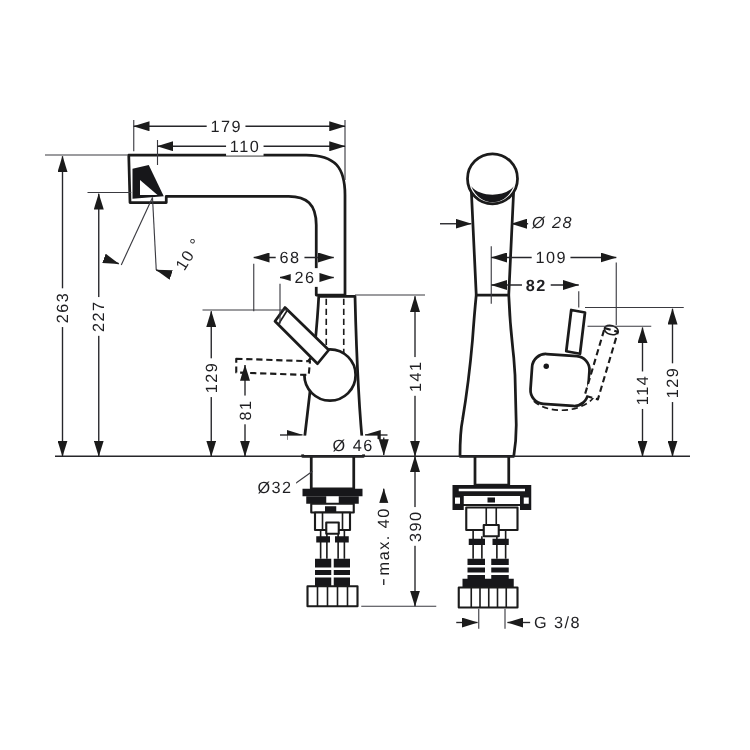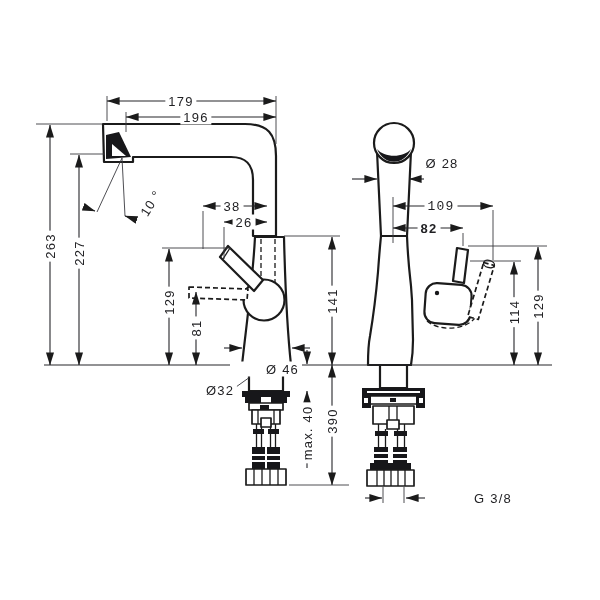--- a/index.html
+++ b/index.html
@@ -199,33 +199,33 @@
     <line class="dim" x1="538" y1="247" x2="538" y2="365" marker-start="url(#ah)" marker-end="url(#ah)"></line>
 
     <line class="ext" x1="383" y1="487" x2="383" y2="503"></line>
     <line class="ext" x1="404" y1="487" x2="404" y2="503"></line>
     <line class="dim" x1="365" y1="498" x2="382" y2="498" marker-end="url(#ah)"></line>
     <line class="dim" x1="425" y1="498" x2="406" y2="498" marker-end="url(#ah)"></line>
   </g>
 </svg>
 
 <span class="lbl" style="left:181px;top:101px;">179</span>
-<span class="lbl" style="left:196px;top:117px;">196</span>
+<span class="lbl" style="left:196px;top:117px;">110</span>
 <span class="lbl a" style="left:151px;top:203px;">10 °</span>
 <span class="lbl v" style="left:50px;top:246px;">263</span>
 <span class="lbl v" style="left:79px;top:253px;">227</span>
-<span class="lbl" style="left:232px;top:206px;">38</span>
+<span class="lbl" style="left:232px;top:206px;">68</span>
 <span class="lbl" style="left:244px;top:222px;">26</span>
 <span class="lbl v" style="left:169px;top:302px;">129</span>
 <span class="lbl v" style="left:196px;top:328px;">81</span>
 <span class="lbl v" style="left:332px;top:301px;">141</span>
-<span class="lbl" style="left:266px;top:369px;padding-left:36px;">Ø 46</span>
+<span class="lbl" style="left:266px;top:356px;padding-left:36px;">Ø 46</span>
 <span class="lbl" style="left:220px;top:390px;text-align:center;">Ø32</span>
 <span class="lbl v" style="left:307px;top:433px;">max. 40</span>
 <span class="lbl v" style="left:332px;top:421px;">390</span>
-<span class="lbl" style="left:442px;top:163px;">Ø 28</span>
-<span class="lbl" style="left:441px;top:206px;font-family:Liberation Mono, monospace;">109</span>
+<span class="lbl" style="left:442px;top:178px;font-style:italic;">Ø 28</span>
+<span class="lbl" style="left:441px;top:206px;">109</span>
 <span class="lbl" style="left:429px;top:228px;font-weight:bold;">82</span>
 <span class="lbl v" style="left:514px;top:312px;">114</span>
 <span class="lbl v" style="left:538px;top:306px;">129</span>
-<span class="lbl" style="left:446px;top:498px;margin-left:47px;">G 3/8</span>
+<span class="lbl" style="left:446px;top:498px;">G 3/8</span>
 
 </div>
 
 </body></html>

